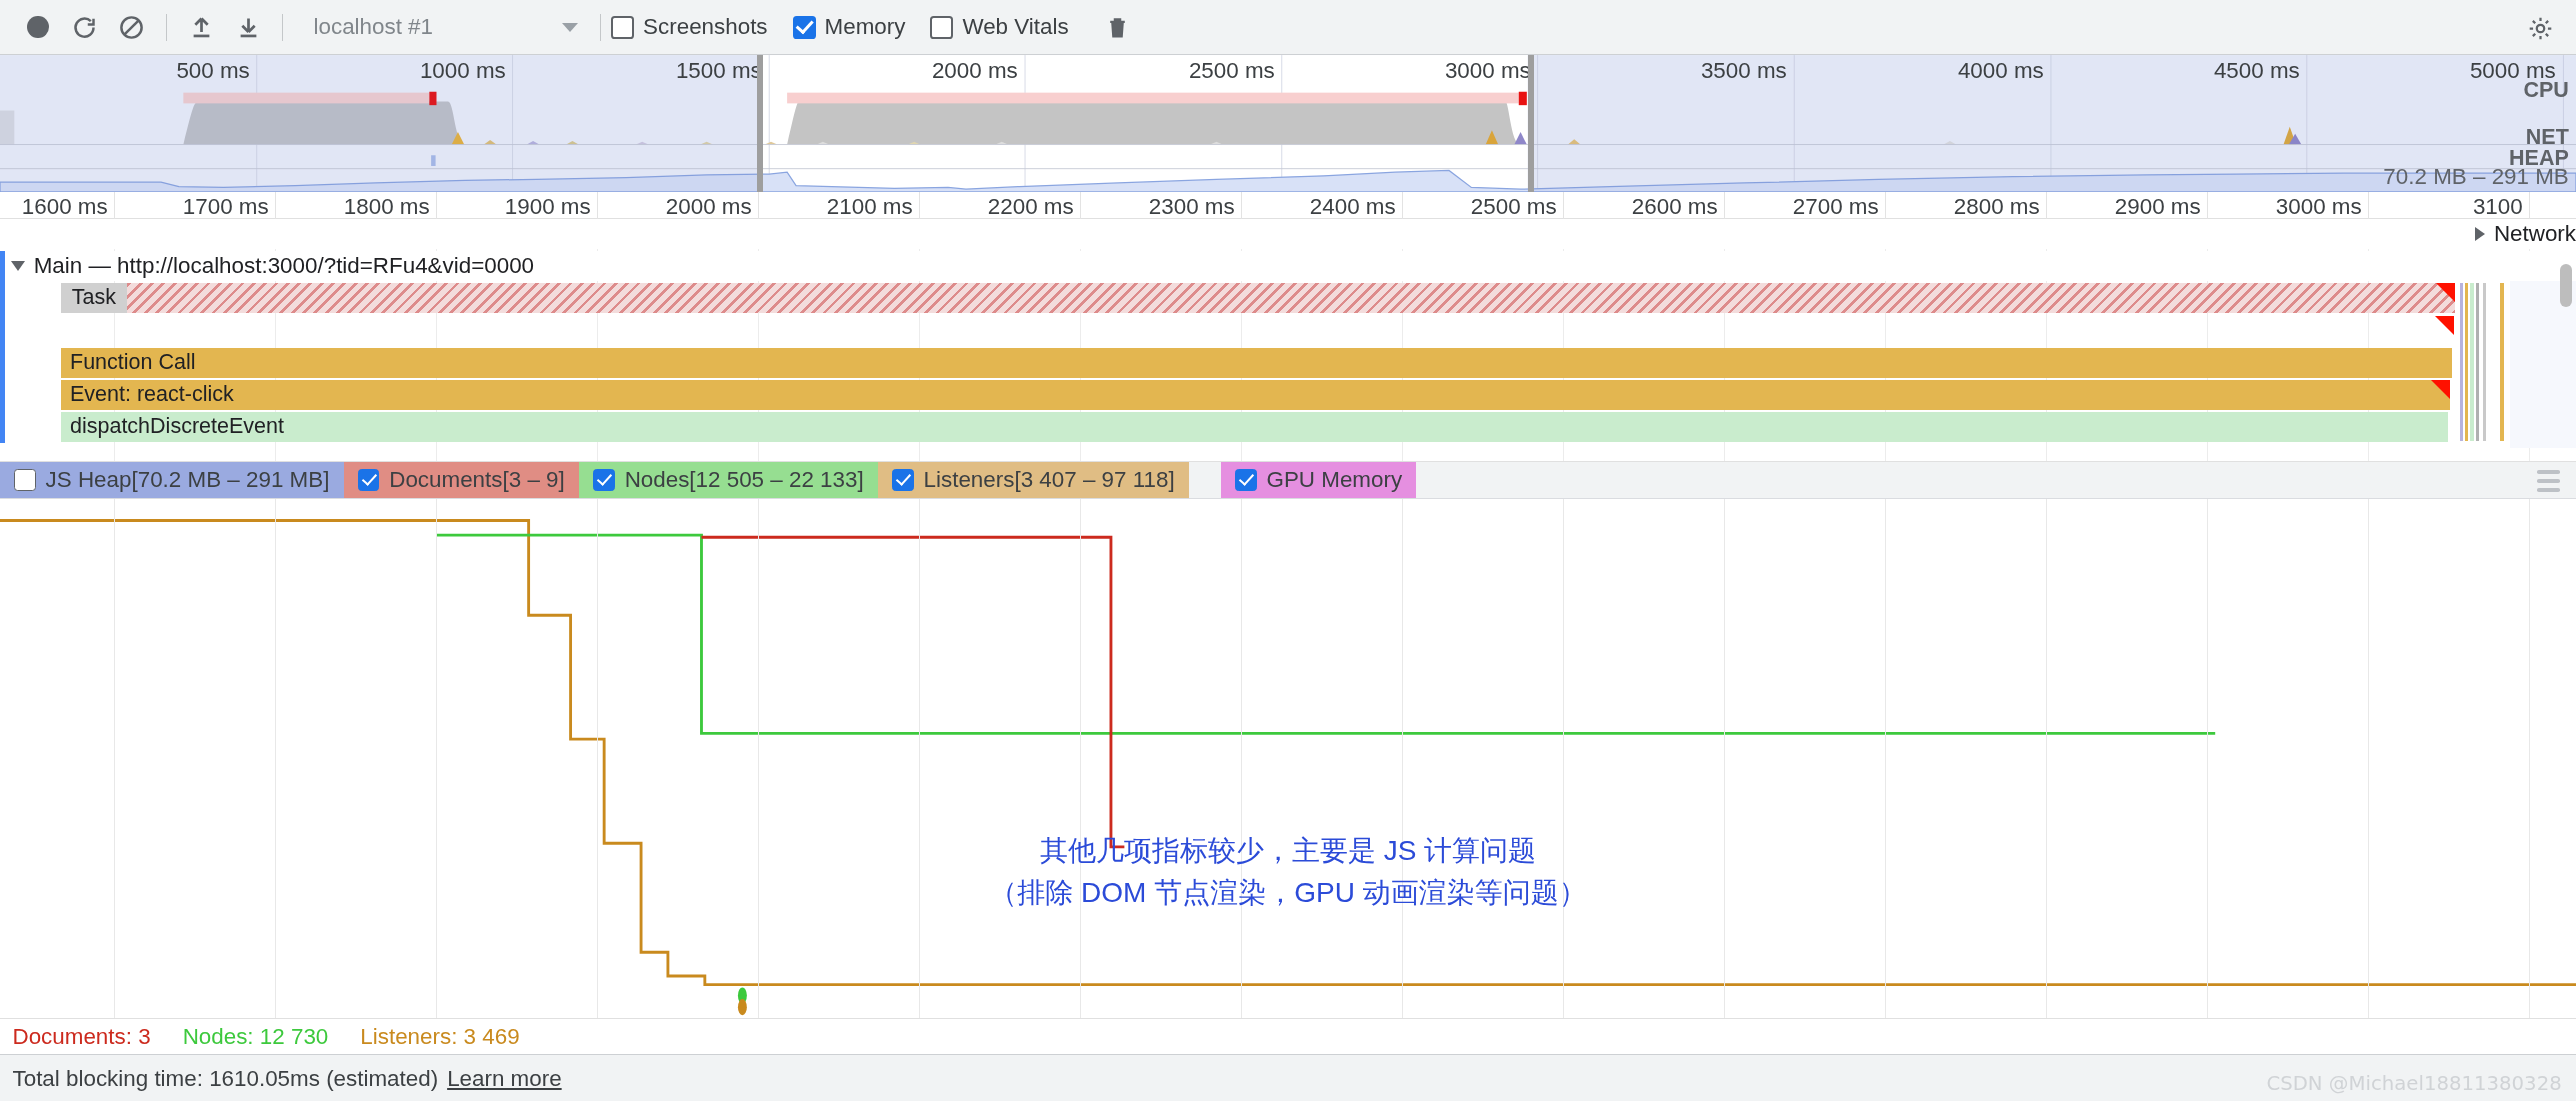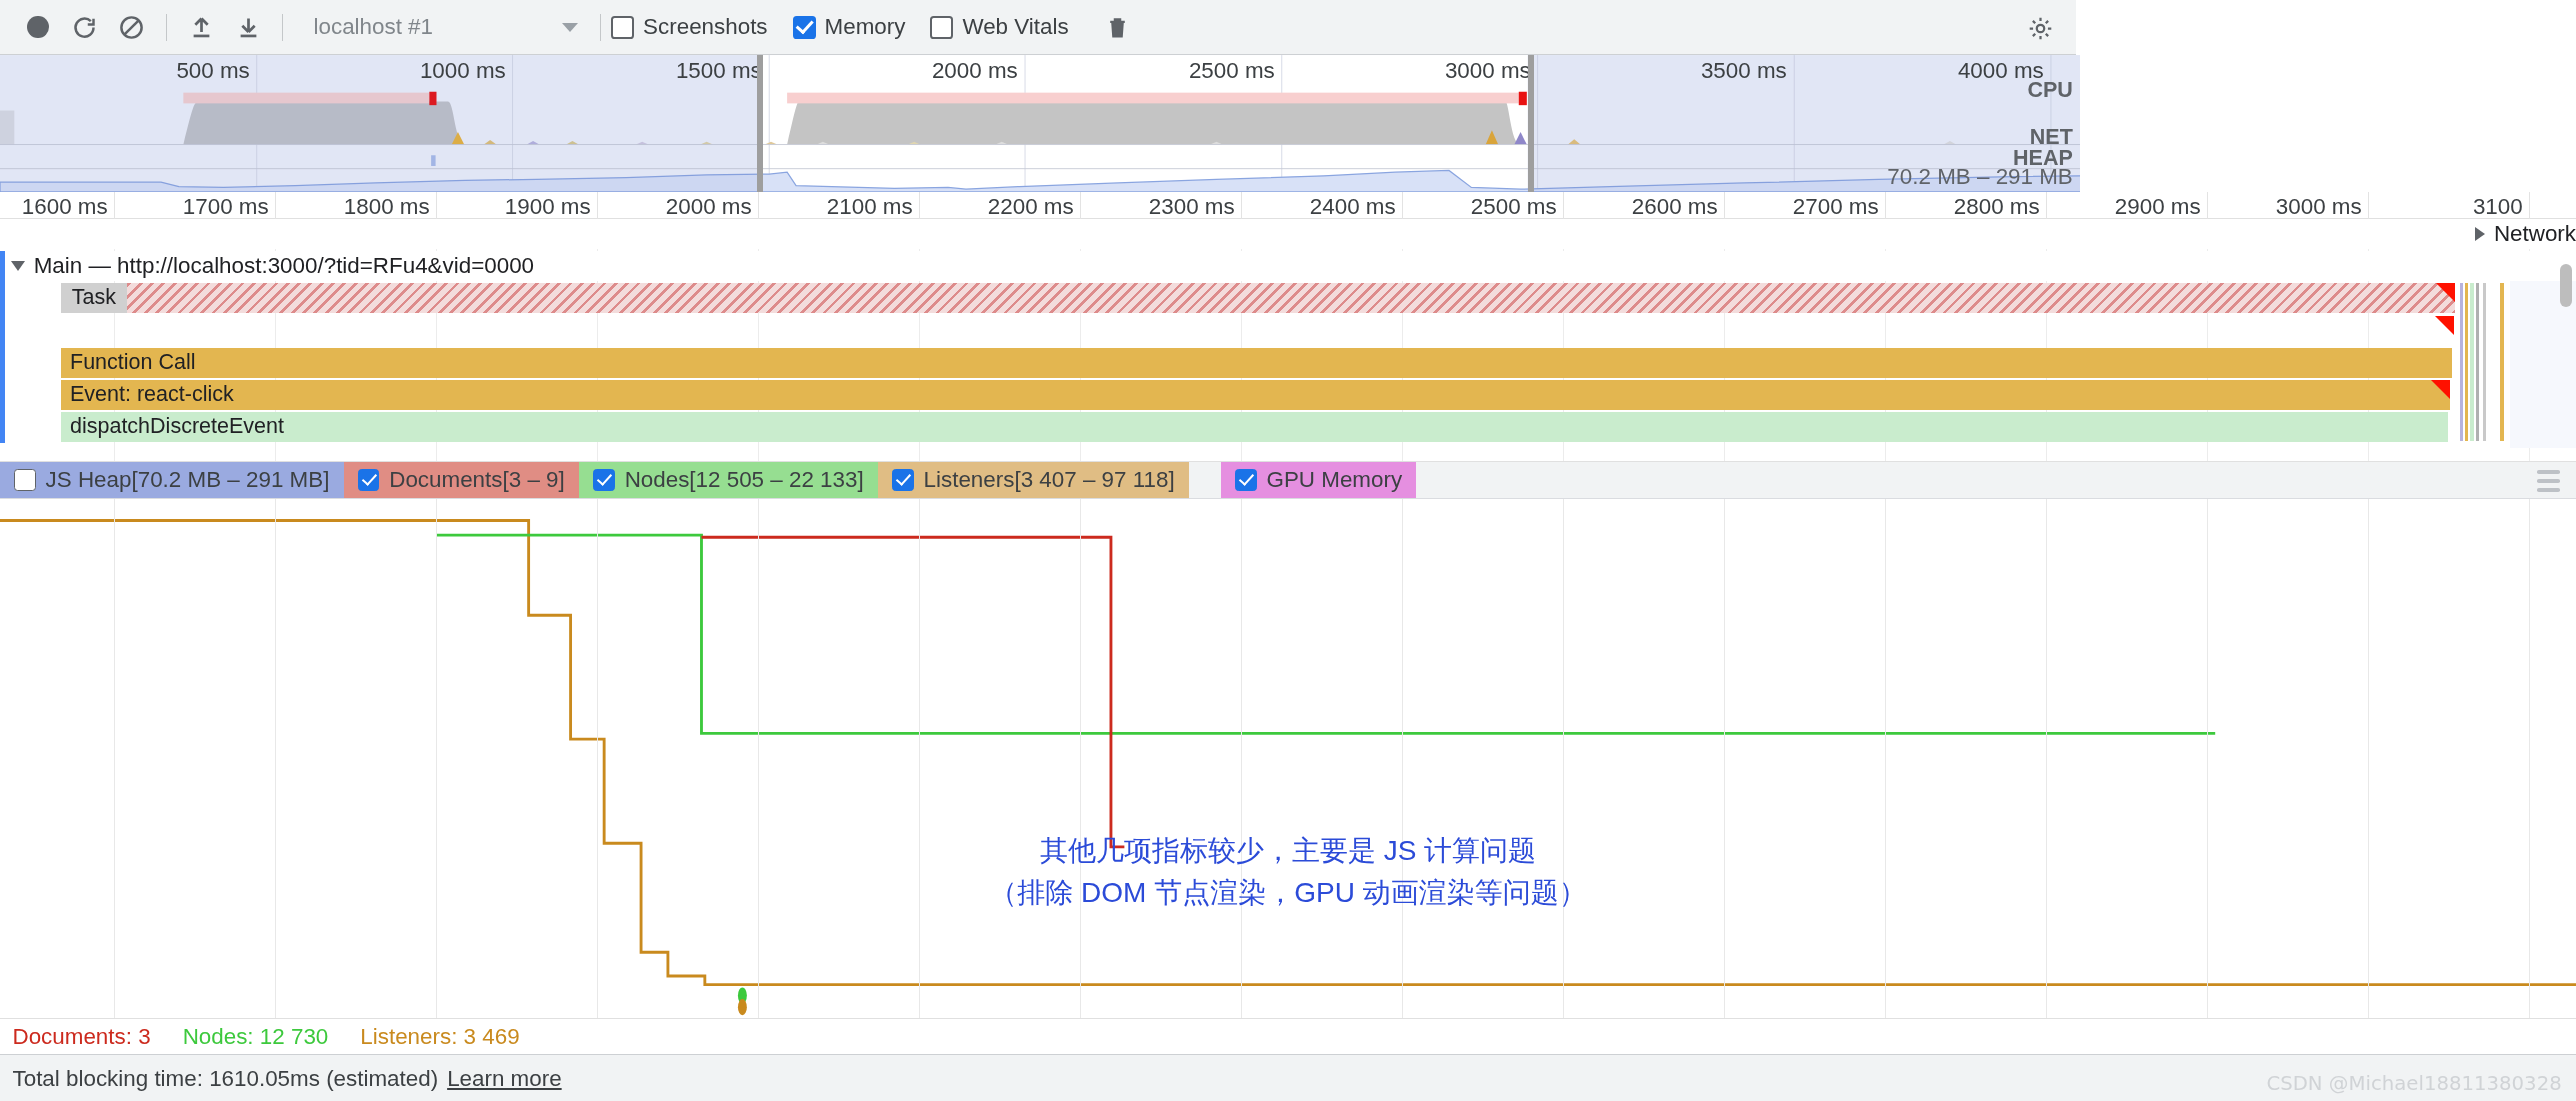--- a/index.html
+++ b/index.html
@@ -7,21 +7,21 @@
     width: 2576px; height: 1102px;
     font-family: "Liberation Sans", sans-serif;
     background: #ffffff;
     overflow: hidden;
   }
   body { position: relative; }
 
   
   #toolbar {
     position: absolute; top: 0; left: 0;
-    width: 2076px; height: 55px;
+    width: 2576px; height: 55px;
     background: #f1f3f4;
     border-bottom: 0.9px solid #cdd0d3;
     display: flex; align-items: center;
     padding: 0 14.3px;
     gap: 0;
   }
   .tb-btn {
     width: 47px; height: 47px;
     display: flex; align-items: center; justify-content: center;
     cursor: pointer;
@@ -69,21 +69,21 @@
     border: solid #fff;
     border-width: 0 3.1px 3.1px 0;
     transform: rotate(42deg) translate(-0.9px,-1.8px);
   }
   .cbx-lbl { font-size: 22.4px; color: #3c4043; white-space: nowrap; }
   #gear-btn { position: absolute; right: 12.5px; top: 4.5px; }
 
   
   #overview {
     position: absolute; top: 55px; left: 0;
-    width: 2080px; height: 137px;
+    width: 2576px; height: 137px;
     background: #eef1fa;
     overflow: hidden;
   }
   .ov-tick-lbl {
     position: absolute; top: 2.7px;
     font-size: 22.4px; color: #3c4043;
     transform: translateX(-100%);
     padding-right: 7.2px; white-space: nowrap;
   }
   .ov-handle {

